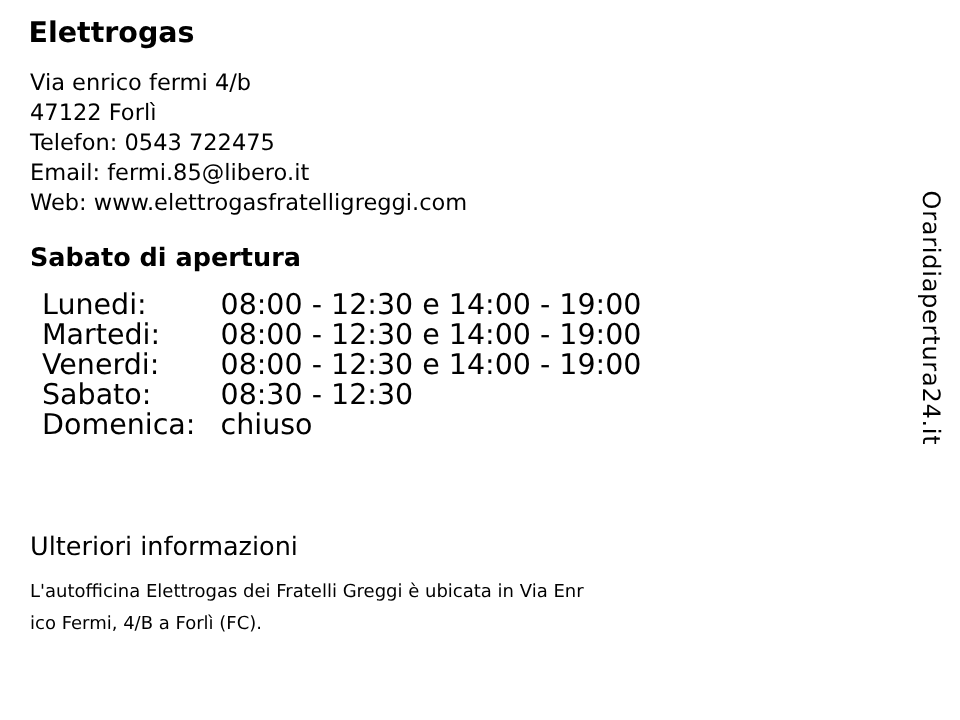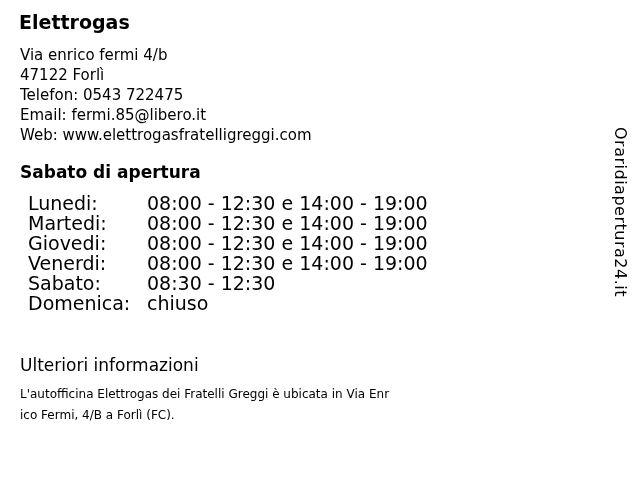--- a/index.html
+++ b/index.html
@@ -91,23 +91,20 @@
 <div class="abs" id="hours-heading">Sabato di apertura</div>
 
 <div class="abs" id="hours-table">
   <div class="hours-row">
     <span class="day-label">Lunedi:</span><span class="day-hours">08:00 - 12:30 e 14:00 - 19:00</span>
   </div>
   <div class="hours-row">
     <span class="day-label">Martedi:</span><span class="day-hours">08:00 - 12:30 e 14:00 - 19:00</span>
   </div>
   <div class="hours-row">
-    <span class="day-label">Giovedi:</span><span class="day-hours">08:00 - 12:30 e 14:00 - 19:00</span>
-  </div>
-  <div class="hours-row">
     <span class="day-label">Venerdi:</span><span class="day-hours">08:00 - 12:30 e 14:00 - 19:00</span>
   </div>
   <div class="hours-row">
     <span class="day-label">Sabato:</span><span class="day-hours">08:30 - 12:30</span>
   </div>
   <div class="hours-row">
     <span class="day-label">Domenica:</span><span class="day-hours">chiuso</span>
   </div>
 </div>
 

